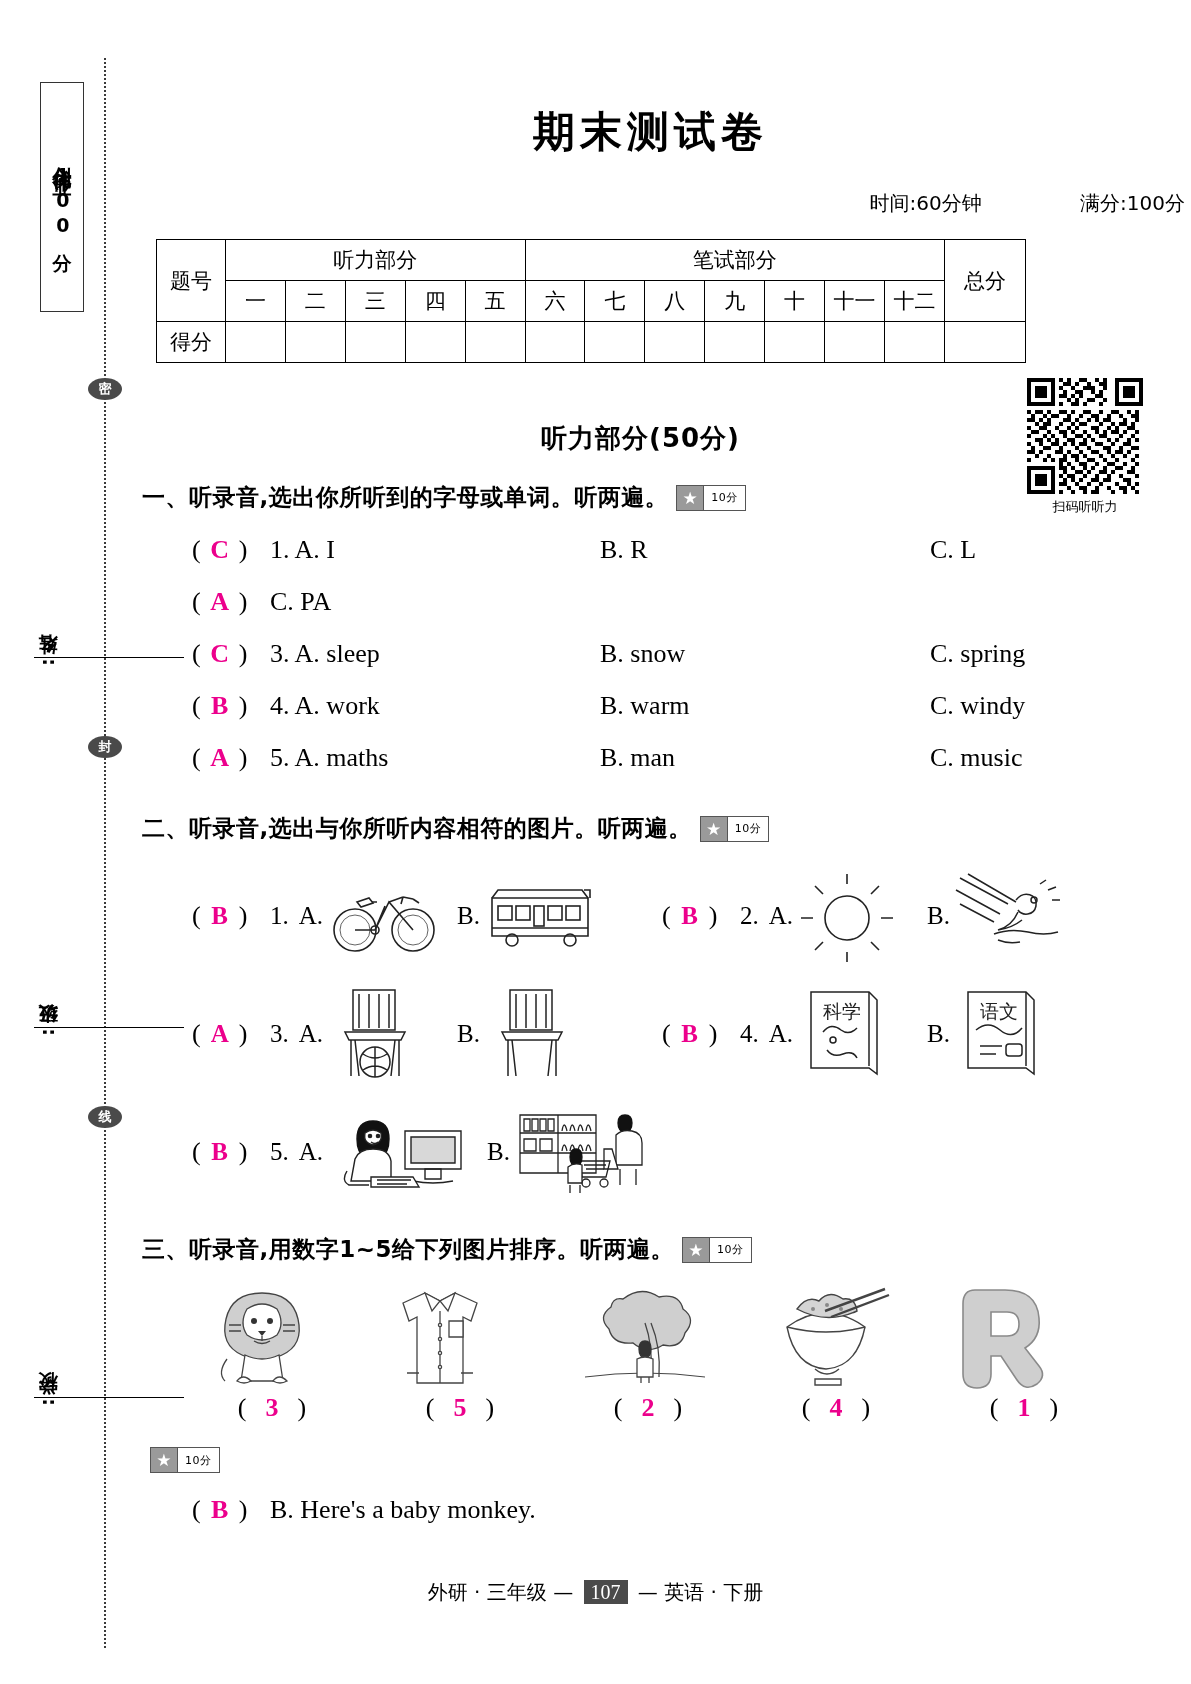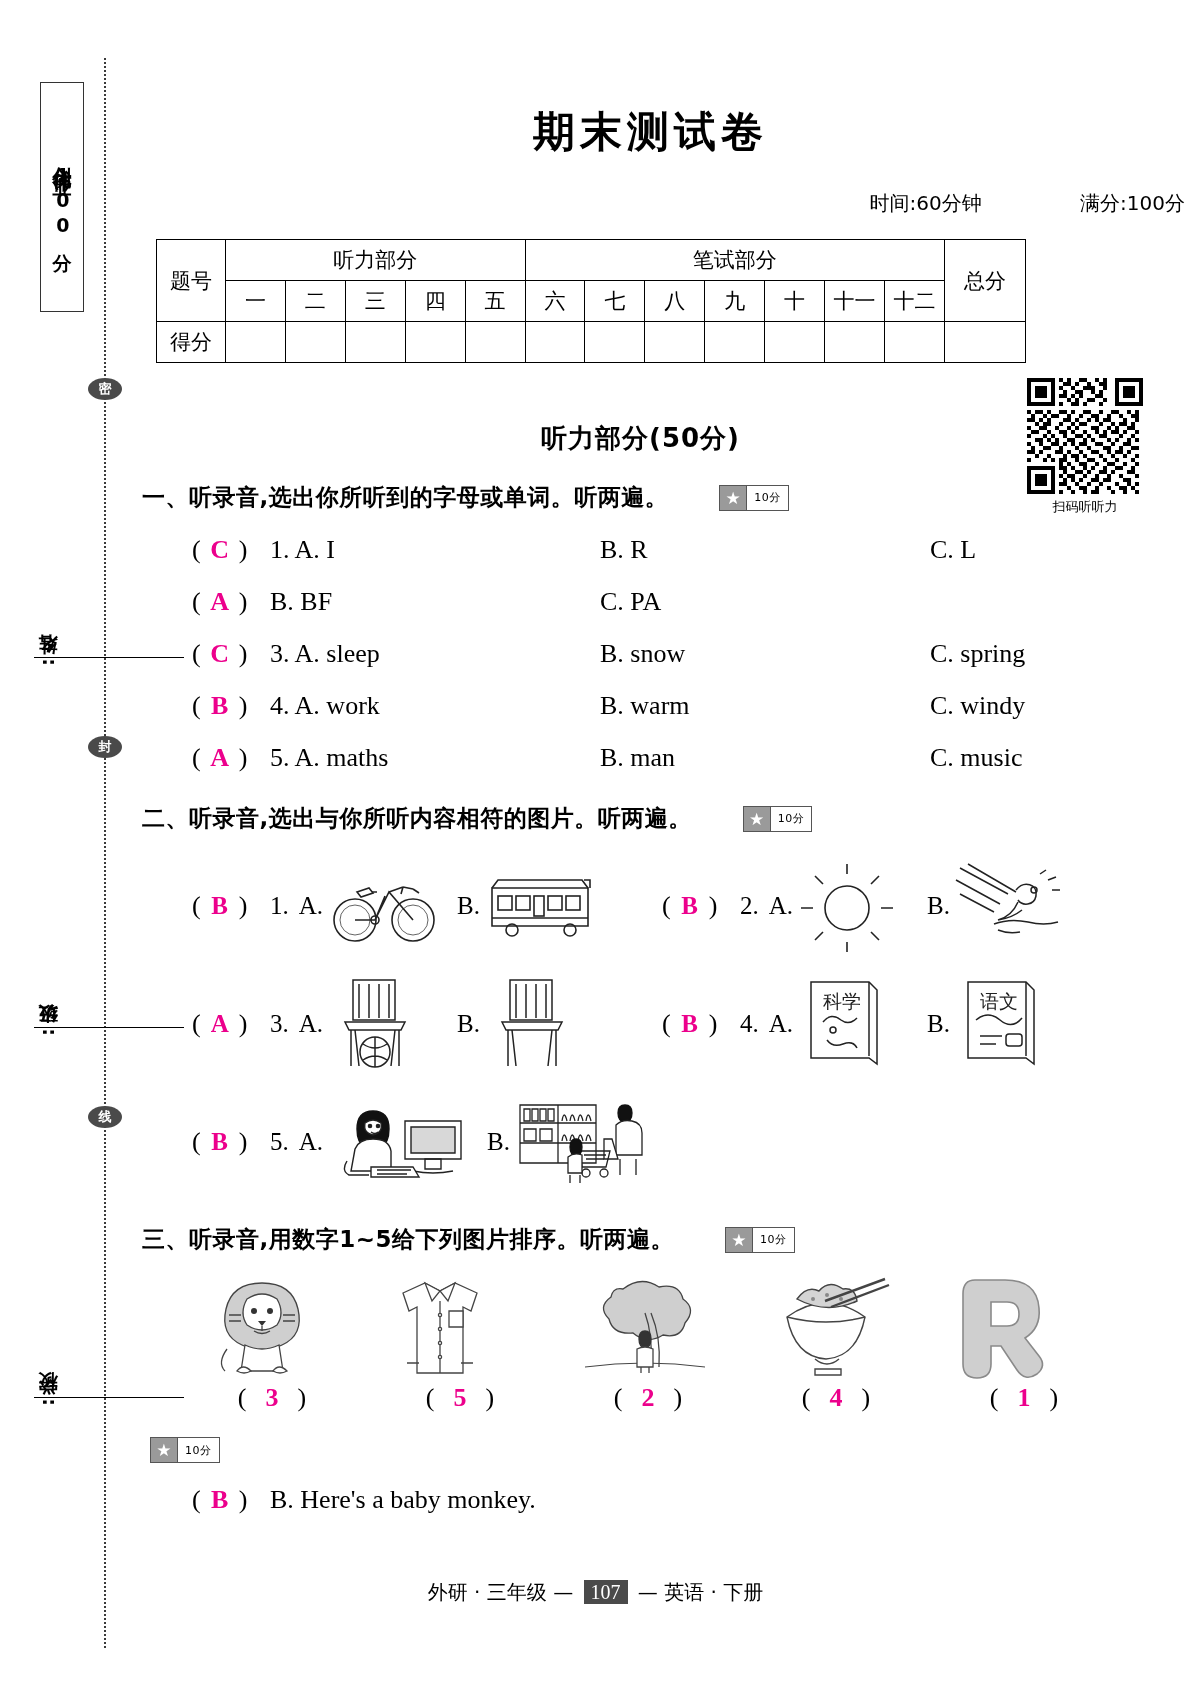--- a/index.html
+++ b/index.html
@@ -91,21 +91,21 @@
   .qr canvas,.qr .qrimg{display:block;}
   .qr .cap{
     margin-top:4px;font-size:13px;
     font-family:"DejaVu Sans","Liberation Sans",sans-serif;
   }
 
   .sec-head{
     margin-top:26px;margin-left:-8px;
     font-family:"DejaVu Sans","Liberation Sans",sans-serif;
     font-size:23px;font-weight:bold;letter-spacing:0.5px;
-    display:flex;align-items:center;gap:43px;
+    display:flex;align-items:center;
   }
   .score-badge{
     display:inline-flex;align-items:stretch;margin-left:8px;
     border:1.2px solid #555;height:26px;box-sizing:border-box;
   }
   .score-badge .star{
     width:26px;background:#9a9a9a;color:#fff;font-size:17px;
     display:flex;align-items:center;justify-content:center;
   }
   .score-badge .pts{
@@ -477,21 +477,20 @@
       <span class="opt-a"><span>1.</span> <span>A. I</span></span>
       <span class="opt-b">B. R</span>
       <span class="opt-c">C. L</span>
     </div>
     <div class="q-row">
       <span class="ans-paren">
         <span class="pl">(</span>
         <span class="ans">A</span>
         <span class="pr">)</span>
       </span>
-      <span class="opt-b">B. BF</span>
       <span class="opt-c">C. PA</span>
     </div>
     <div class="q-row">
       <span class="ans-paren">
         <span class="pl">(</span>
         <span class="ans">C</span>
         <span class="pr">)</span>
       </span>
       <span class="opt-a"><span>3.</span> <span>A. sleep</span></span>
       <span class="opt-b">B. snow</span>
@@ -511,21 +510,21 @@
       <span class="ans-paren">
         <span class="pl">(</span>
         <span class="ans">A</span>
         <span class="pr">)</span>
       </span>
       <span class="opt-a"><span>5.</span> <span>A. maths</span></span>
       <span class="opt-b">B. man</span>
       <span class="opt-c">C. music</span>
     </div>
 
-    <div class="sec-head" style="margin-top:30px;">
+    <div class="sec-head" style="margin-top:40px;">
       <span>二、听录音,选出与你所听内容相符的图片。听两遍。</span>
       <span class="score-badge">
         <span class="star">★</span>
         <span class="pts">10分</span>
       </span>
     </div>
 
     <div class="pic-row" style="margin-top:24px;">
       <div class="pic-half">
         <span class="ans-paren">

